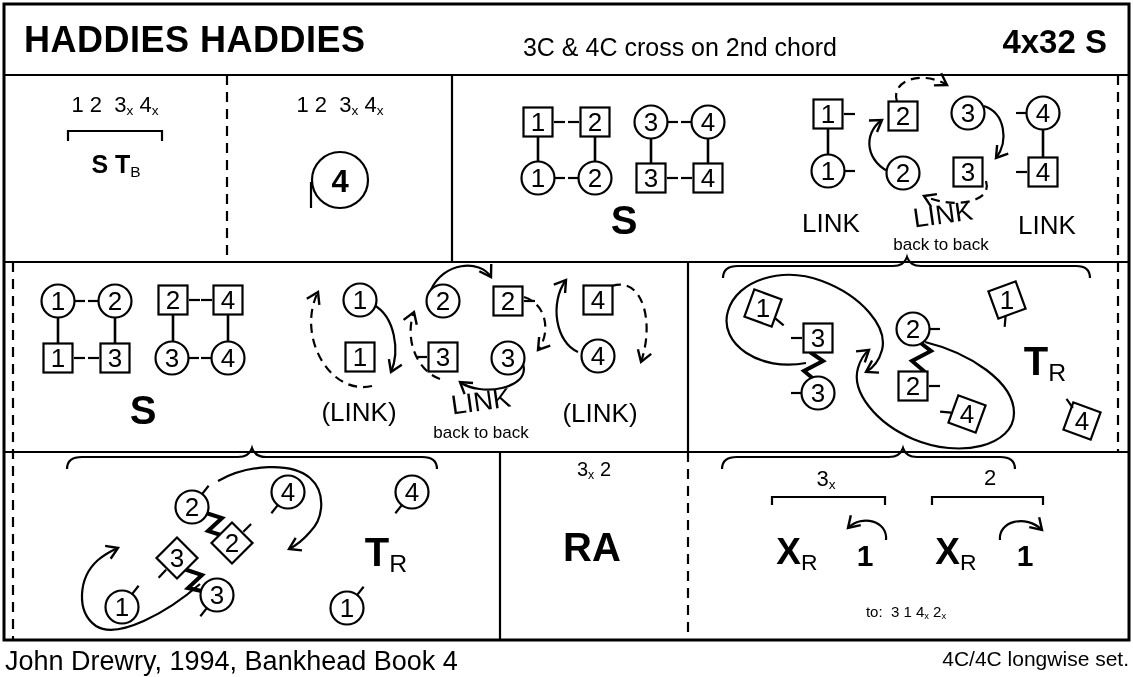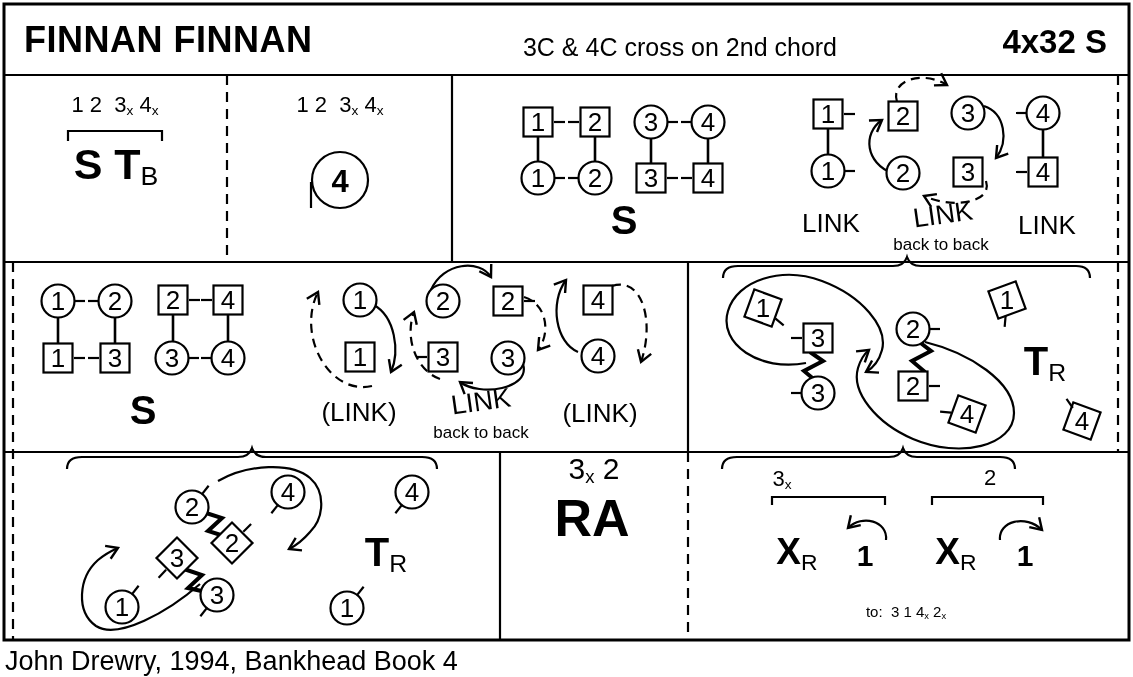--- a/index.html
+++ b/index.html
@@ -339,51 +339,52 @@
           <text y="9" class="dtext">1</text>
         </g>
         <g transform="translate(347,608)">
           <circle r="16.5" class="dshape"></circle>
           <line x1="9.850583605210533" y1="-12.608172057707552" x2="16.622859833792774" y2="-21.276290347381494" class="ln"></line>
           <text y="9" class="dtext">1</text>
         </g>
       </g>
   </svg>
 
-  <div class="lbl bold" style="left:24px;top:22px;font-size:36px;letter-spacing:.5px;">FINNAN FINNAN</div>
+  <div class="lbl bold" style="left:24px;top:22px;font-size:36px;letter-spacing:.5px;">HADDIES HADDIES</div>
   <div class="lbl ctr" style="left:680px;top:47px;font-size:25px;text-align:right;">3C &amp; 4C cross on 2nd chord</div>
   <div class="lbl bold right" style="right:26px;top:25px;font-size:33px;">4x32 S</div>
 
   <div class="lbl ctr" style="left:115px;top:105px;font-size:22px;">1 2  3<sub>x</sub> 4<sub>x</sub></div>
-  <div class="lbl ctr bold" style="left:116px;top:164px;font-size:43px;">S T<sub>B</sub></div>
+  <div class="lbl ctr bold" style="left:116px;top:164px;font-size:25px;">S T<sub>B</sub></div>
 
   <div class="lbl ctr" style="left:340px;top:105px;font-size:22px;">1 2  3<sub>x</sub> 4<sub>x</sub></div>
   <div class="lbl ctr bold" style="left:340px;top:181px;font-size:31px;">4</div>
 
   <div class="lbl ctr bold" style="left:624px;top:220px;font-size:40px;">S</div>
 
   <div class="lbl ctr" style="left:831px;top:223px;font-size:26px;">LINK</div>
   <div class="lbl rot8" style="left:943px;top:215px;font-size:27px;">LINK</div>
   <div class="lbl ctr" style="left:941px;top:244px;font-size:17px;">back to back</div>
   <div class="lbl ctr" style="left:1047px;top:225px;font-size:26px;">LINK</div>
 
   <div class="lbl ctr bold" style="left:143px;top:410px;font-size:40px;">S</div>
   <div class="lbl ctr" style="left:359px;top:412px;font-size:26px;">(LINK)</div>
   <div class="lbl rot8" style="left:481px;top:402px;font-size:27px;">LINK</div>
   <div class="lbl ctr" style="left:481px;top:432px;font-size:17px;">back to back</div>
   <div class="lbl ctr" style="left:600px;top:413px;font-size:26px;">(LINK)</div>
 
   <div class="lbl ctr bold" style="left:1045px;top:361px;font-size:40px;">T<sub>R</sub></div>
   <div class="lbl ctr bold" style="left:386px;top:552px;font-size:40px;">T<sub>R</sub></div>
 
-  <div class="lbl ctr" style="left:594px;top:469px;font-size:30px;">3<sub>x</sub> 2</div>
-  <div class="lbl ctr bold" style="left:592px;top:518px;font-size:52px;">RA</div>
-
-  <div class="lbl ctr" style="left:782px;top:479px;font-size:22px;">3<sub>x</sub></div>
+  <div class="lbl ctr" style="left:594px;top:469px;font-size:20px;">3<sub>x</sub> 2</div>
+  <div class="lbl ctr bold" style="left:592px;top:547px;font-size:40px;">RA</div>
+
+  <div class="lbl ctr" style="left:826px;top:479px;font-size:22px;">3<sub>x</sub></div>
   <div class="lbl ctr" style="left:990px;top:478px;font-size:22px;">2</div>
   <div class="lbl ctr bold" style="left:797px;top:551px;font-size:37px;">X<sub>R</sub></div>
   <div class="lbl ctr bold" style="left:865px;top:556px;font-size:30px;">1</div>
   <div class="lbl ctr bold" style="left:956px;top:551px;font-size:37px;">X<sub>R</sub></div>
   <div class="lbl ctr bold" style="left:1025px;top:556px;font-size:30px;">1</div>
   <div class="lbl ctr" style="left:906px;top:612px;font-size:15px;">to:  3 1 4<sub>x</sub> 2<sub>x</sub></div>
 
   <div class="lbl" style="left:5px;top:648px;font-size:27px;">John Drewry, 1994, Bankhead Book 4</div>
+  <div class="lbl right" style="right:4px;top:648px;font-size:21px;">4C/4C longwise set.</div>
 </div>
 
 </body></html>

